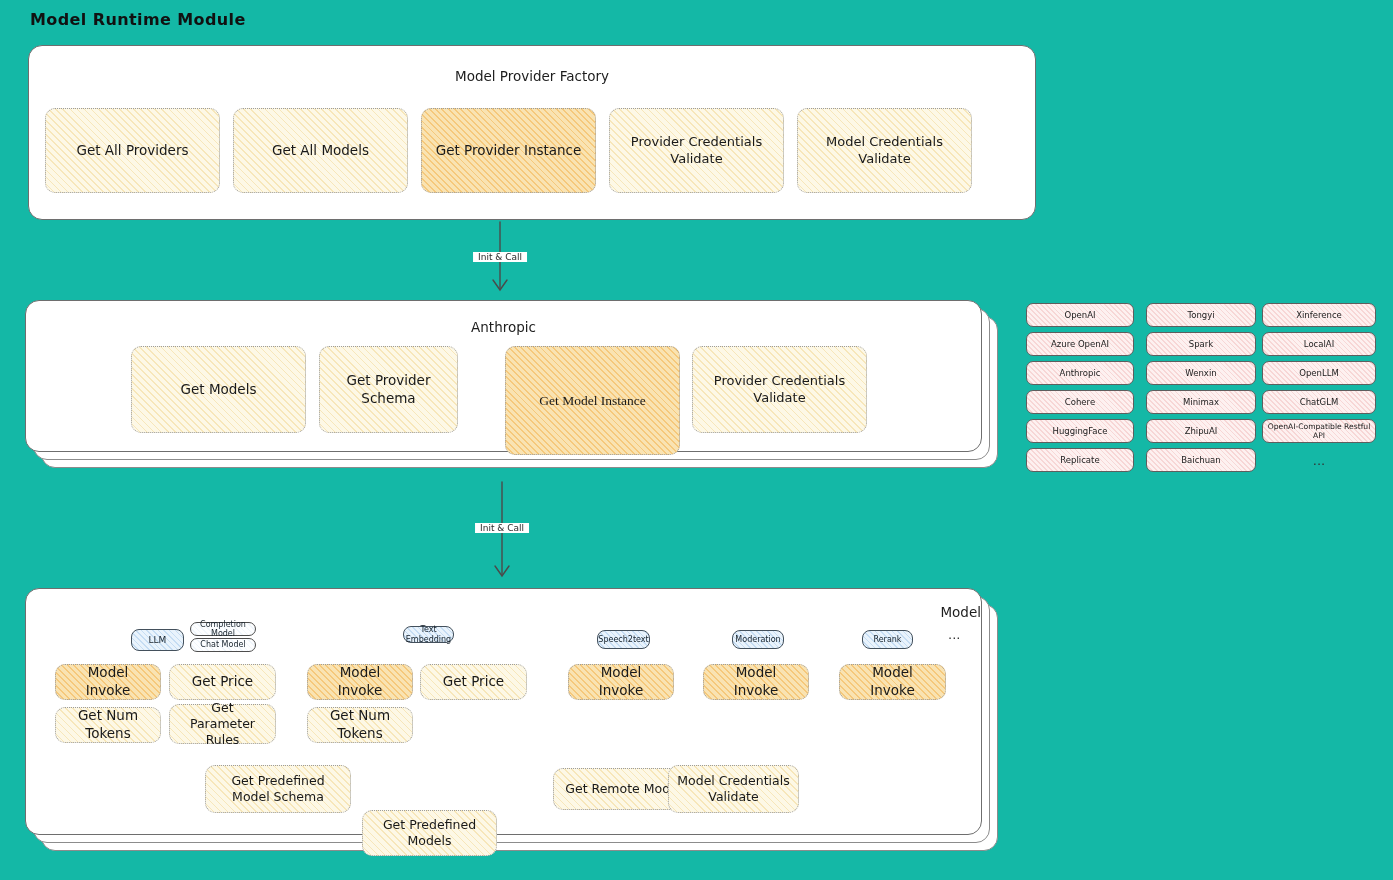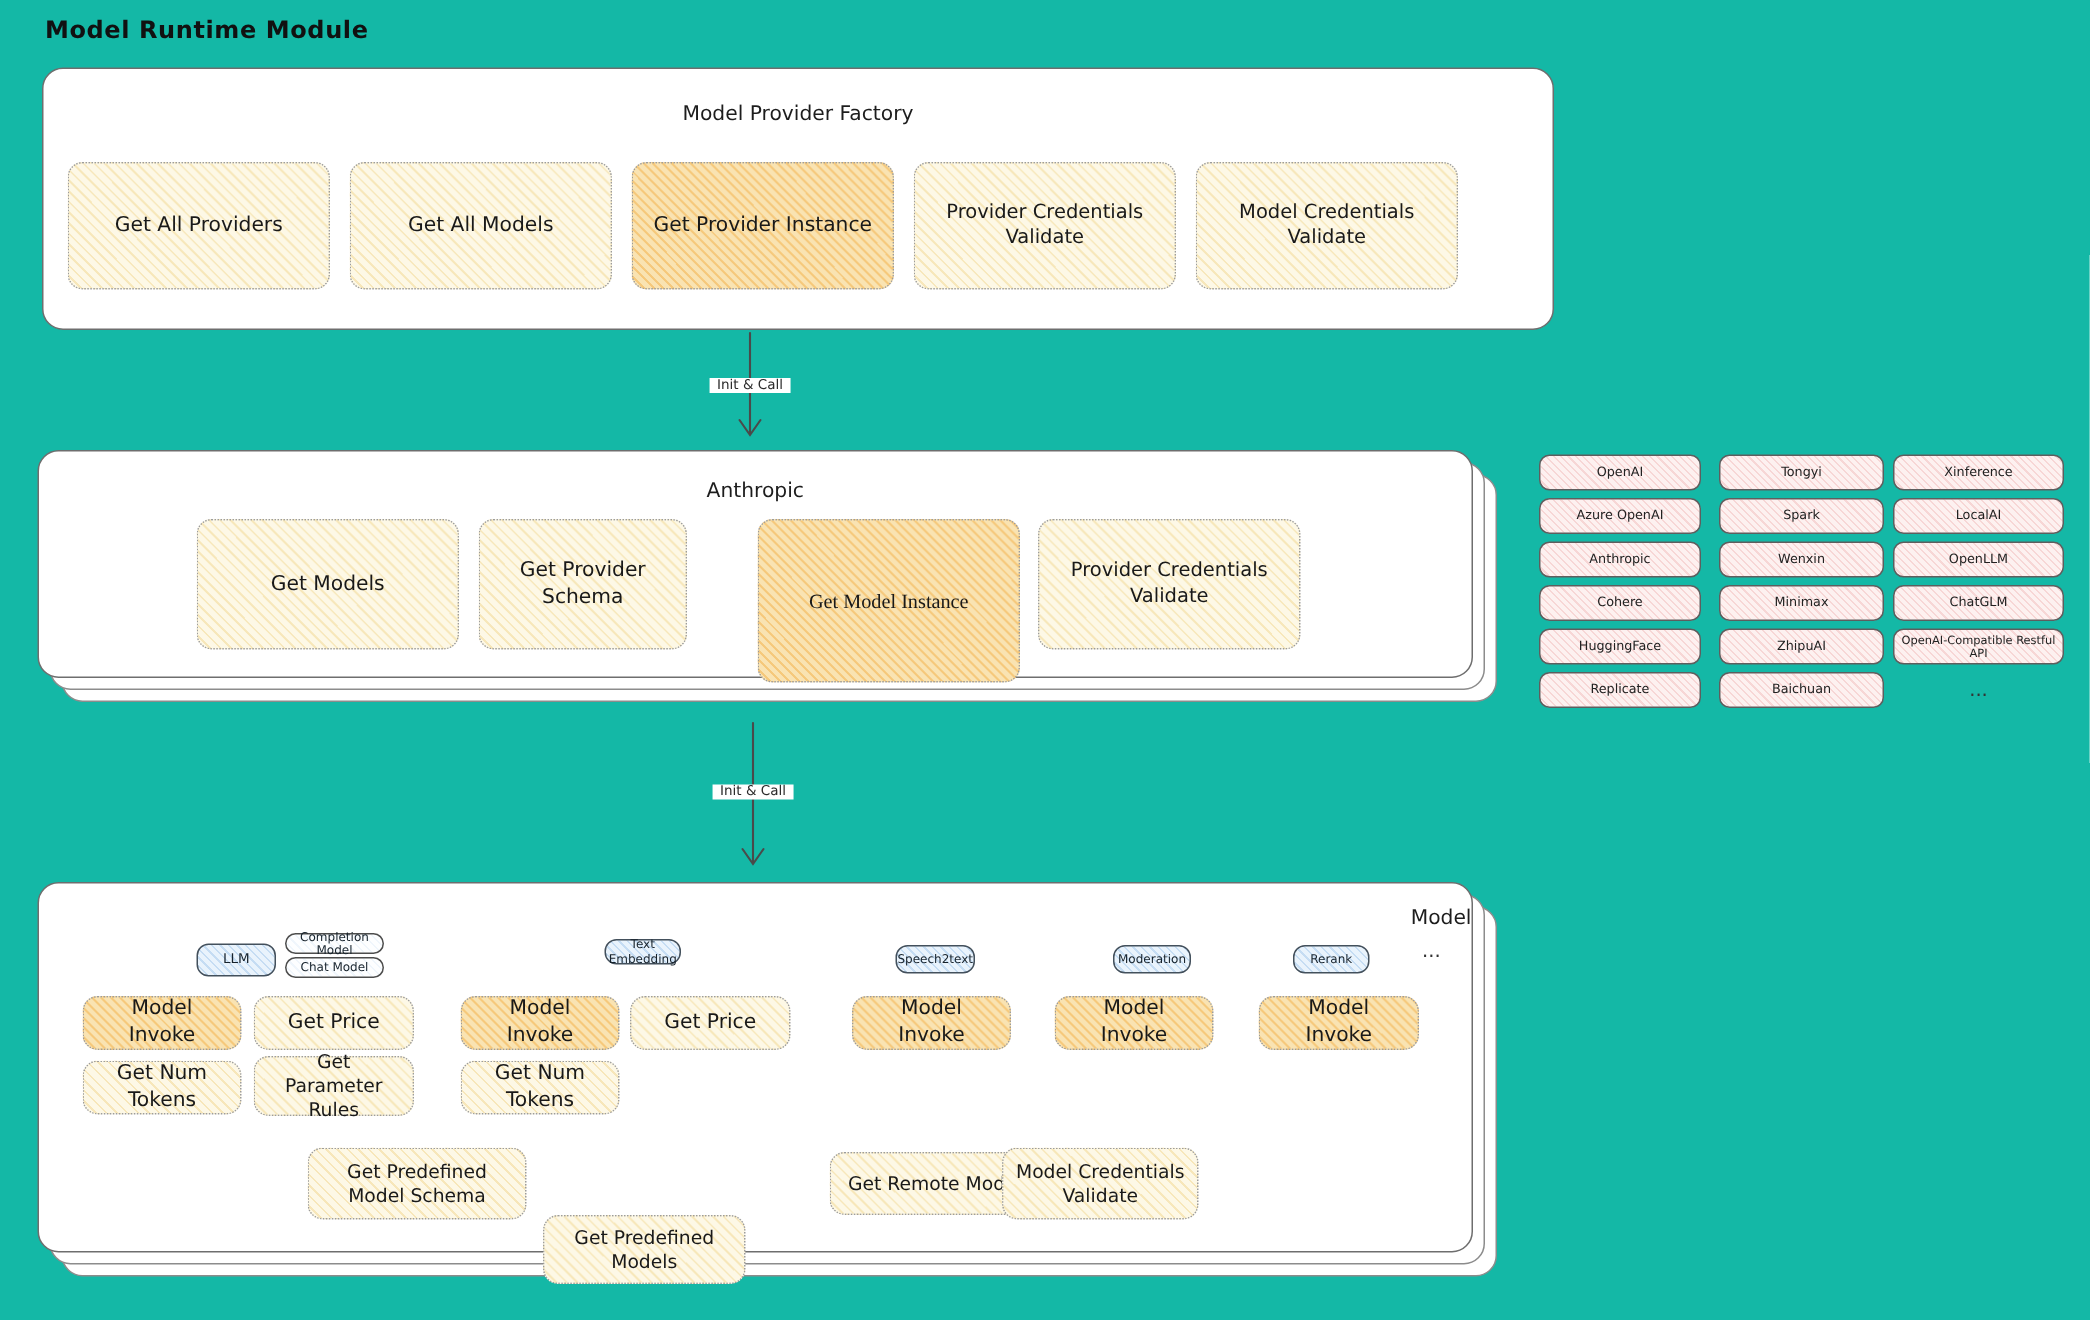--- a/index.html
+++ b/index.html
@@ -96,21 +96,21 @@
   <div class="stack" style="left:41px;top:604px;width:957px;height:247px;"></div>
   <div class="stack" style="left:33px;top:596px;width:957px;height:247px;"></div>
   <div class="box" style="left:25px;top:588px;width:957px;height:247px;">
     <div class="box-title" style="top:15px;text-align:right;">Model</div>
 
     <div class="badge fill-b" style="left:105px;top:40px;width:53px;height:22px;font-size:9px;">LLM</div>
     <div class="badge white" style="left:164px;top:33px;width:66px;height:14px;">Completion Model</div>
     <div class="badge white" style="left:164px;top:49px;width:66px;height:14px;">Chat Model</div>
     <div class="badge fill-b" style="left:377px;top:37px;width:51px;height:17px;">Text Embedding</div>
     <div class="badge fill-b" style="left:571px;top:41px;width:53px;height:19px;">Speech2text</div>
-    <div class="badge fill-b" style="left:706px;top:41px;width:52px;height:19px;margin-left:10px;">Moderation</div>
+    <div class="badge fill-b" style="left:706px;top:41px;width:52px;height:19px;">Moderation</div>
     <div class="badge fill-b" style="left:836px;top:41px;width:51px;height:19px;">Rerank</div>
     <div class="more-dots" style="left:922px;top:38px;">...</div>
 
     <div class="node fill-o" style="left:29px;top:75px;width:106px;height:36px;">Model Invoke</div>
     <div class="node fill-y" style="left:143px;top:75px;width:107px;height:36px;">Get Price</div>
     <div class="node fill-o" style="left:281px;top:75px;width:106px;height:36px;">Model Invoke</div>
     <div class="node fill-y" style="left:394px;top:75px;width:107px;height:36px;">Get Price</div>
     <div class="node fill-o" style="left:542px;top:75px;width:106px;height:36px;">Model Invoke</div>
     <div class="node fill-o" style="left:677px;top:75px;width:106px;height:36px;">Model Invoke</div>
     <div class="node fill-o" style="left:813px;top:75px;width:107px;height:36px;">Model Invoke</div>

